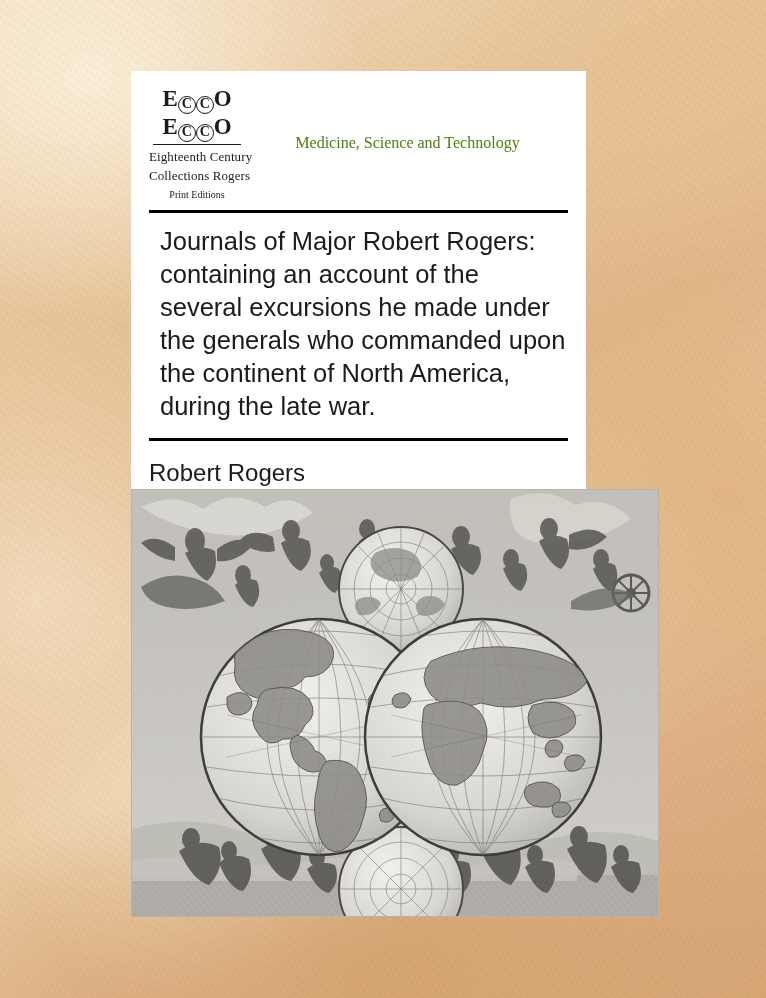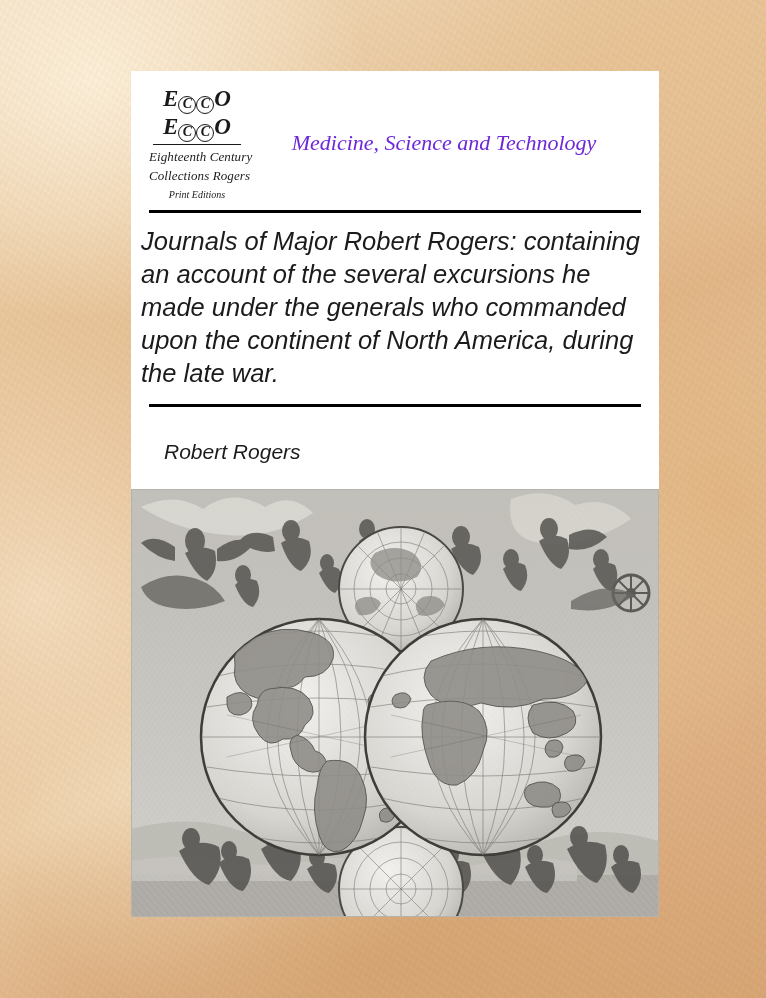--- a/index.html
+++ b/index.html
@@ -36,23 +36,22 @@
       repeating-linear-gradient(35deg, rgba(255,255,255,0.035) 0px, rgba(255,255,255,0.035) 3px, rgba(140,95,50,0.03) 3px, rgba(140,95,50,0.03) 7px);
     mix-blend-mode: multiply;
     opacity: 0.75;
   }
 
   
   .cover {
     position: absolute;
     left: 131px;
     top: 71px;
-    width: 528px;
+    width: 455px;
     background: #ffffff;
-    font-style: italic;
   }
 
   .header-row {
     display: flex;
     align-items: center;
     padding: 16px 18px 10px 18px;
     min-height: 86px;
     box-sizing: border-box;
   }
 
@@ -98,53 +97,53 @@
   .ecco-print {
     font-family: "Liberation Serif", serif;
     font-size: 10px;
     margin-top: 4px;
   }
 
   .series-title {
     flex: 1;
     text-align: center;
     font-family: "Liberation Serif", serif;
-    font-size: 22px;
-    color: #6d28d9;
+    font-size: 16px;
+    color: #4d7c0f;
     padding-left: 6px;
     padding-right: 4px;
     white-space: nowrap;
   }
 
   .rule-heavy {
     height: 3px;
     background: #000;
     margin: 0 18px;
   }
 
   .title-block {
-    padding: 12px 18px 14px 10px;
+    padding: 12px 18px 14px 29px;
   }
   .book-title {
     font-family: "Liberation Sans", sans-serif;
     font-size: 25.5px;
     line-height: 1.30;
     color: #1b1b1b;
     margin: 0;
     font-weight: normal;
   }
 
   .author-block {
     padding: 18px 18px 26px 18px;
   }
   .author-name {
     font-family: "Liberation Sans", sans-serif;
-    font-size: 21px;
+    font-size: 24px;
     color: #1b1b1b;
-    margin: 15px;
+    margin: 0;
     font-weight: normal;
   }
 
   
   .illustration {
     position: absolute;
     left: 131px;
     top: 489px;
     width: 528px;
     height: 428px;

